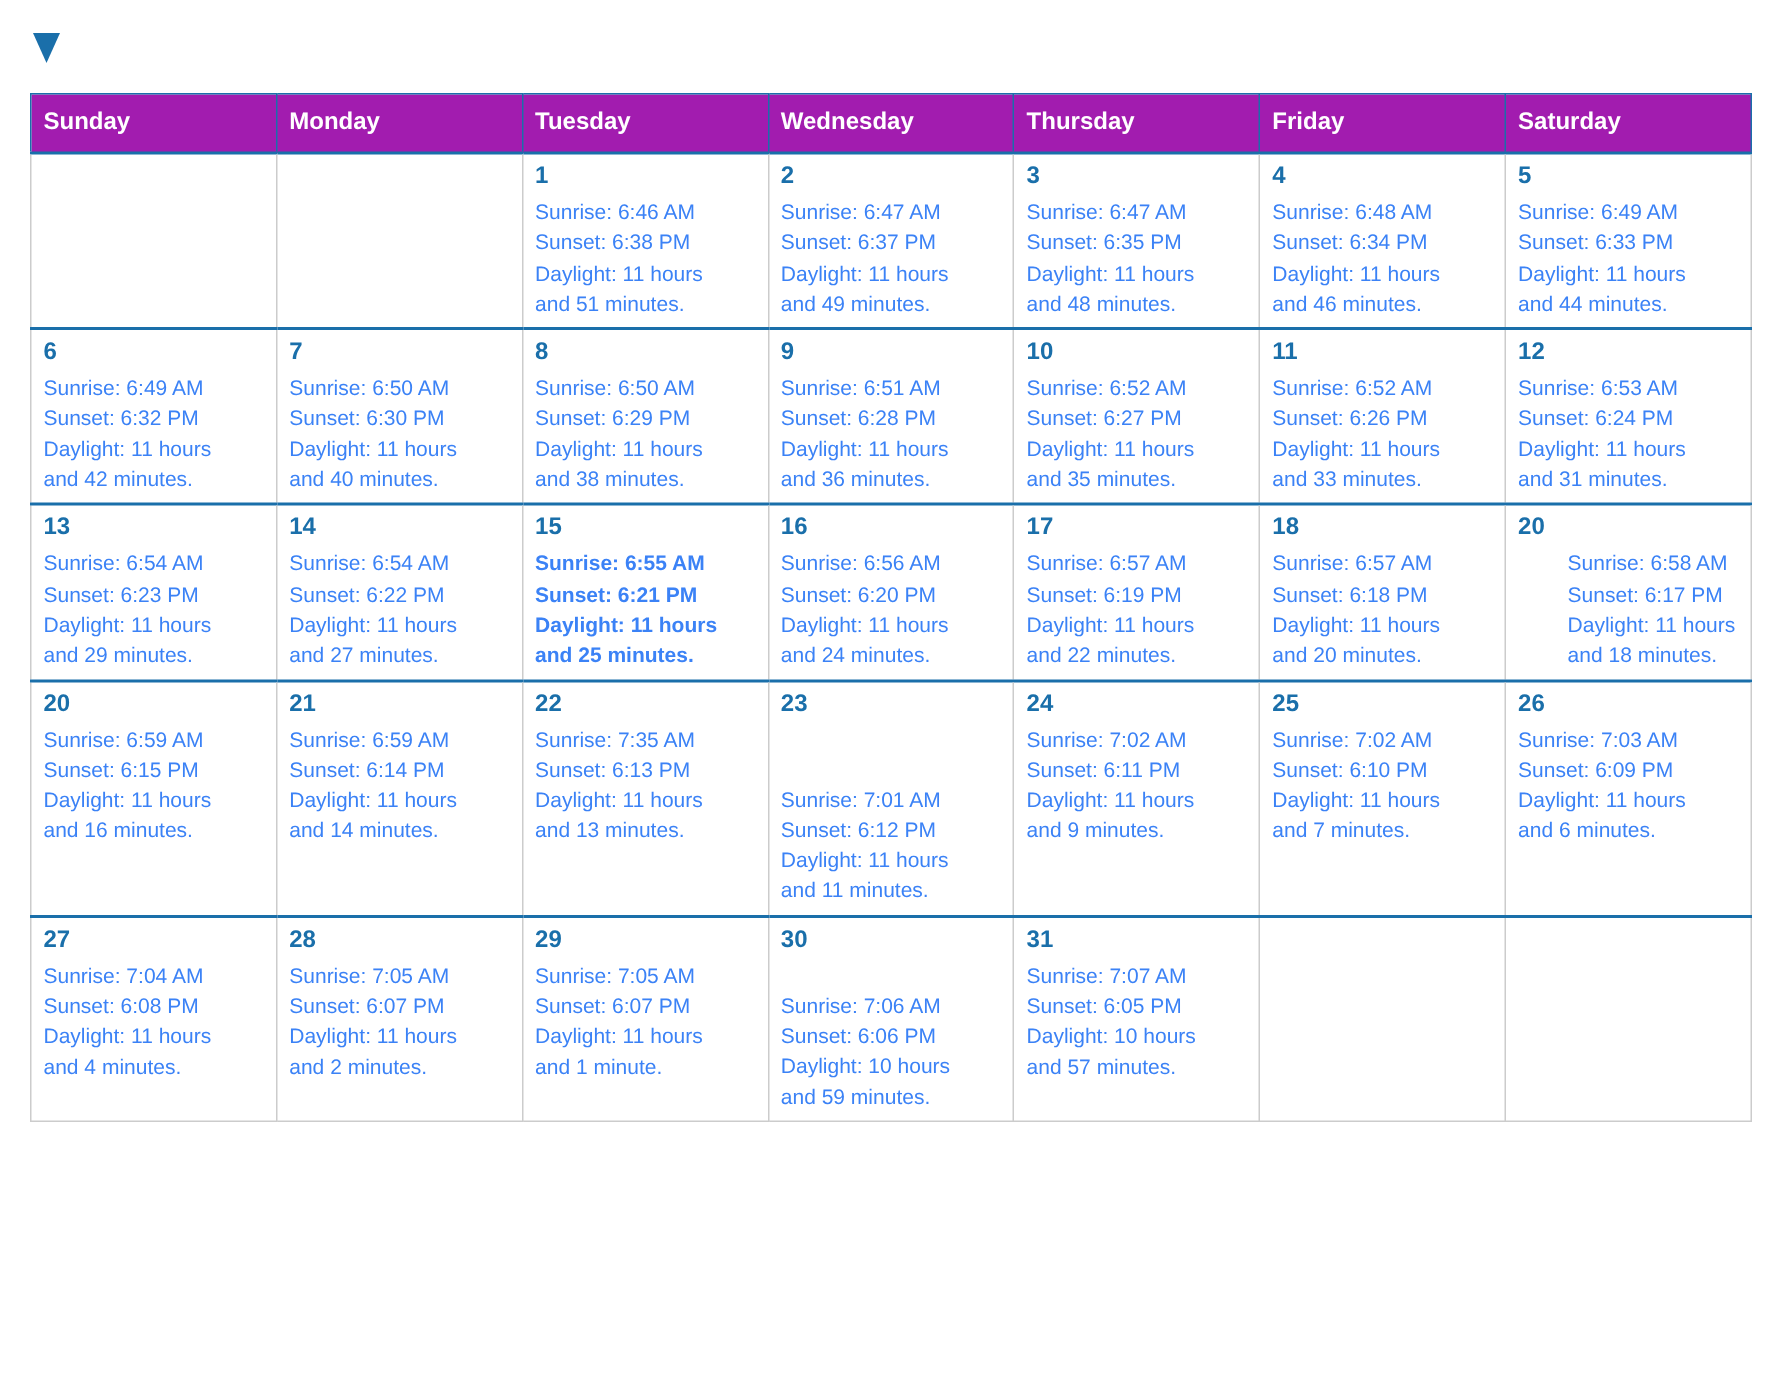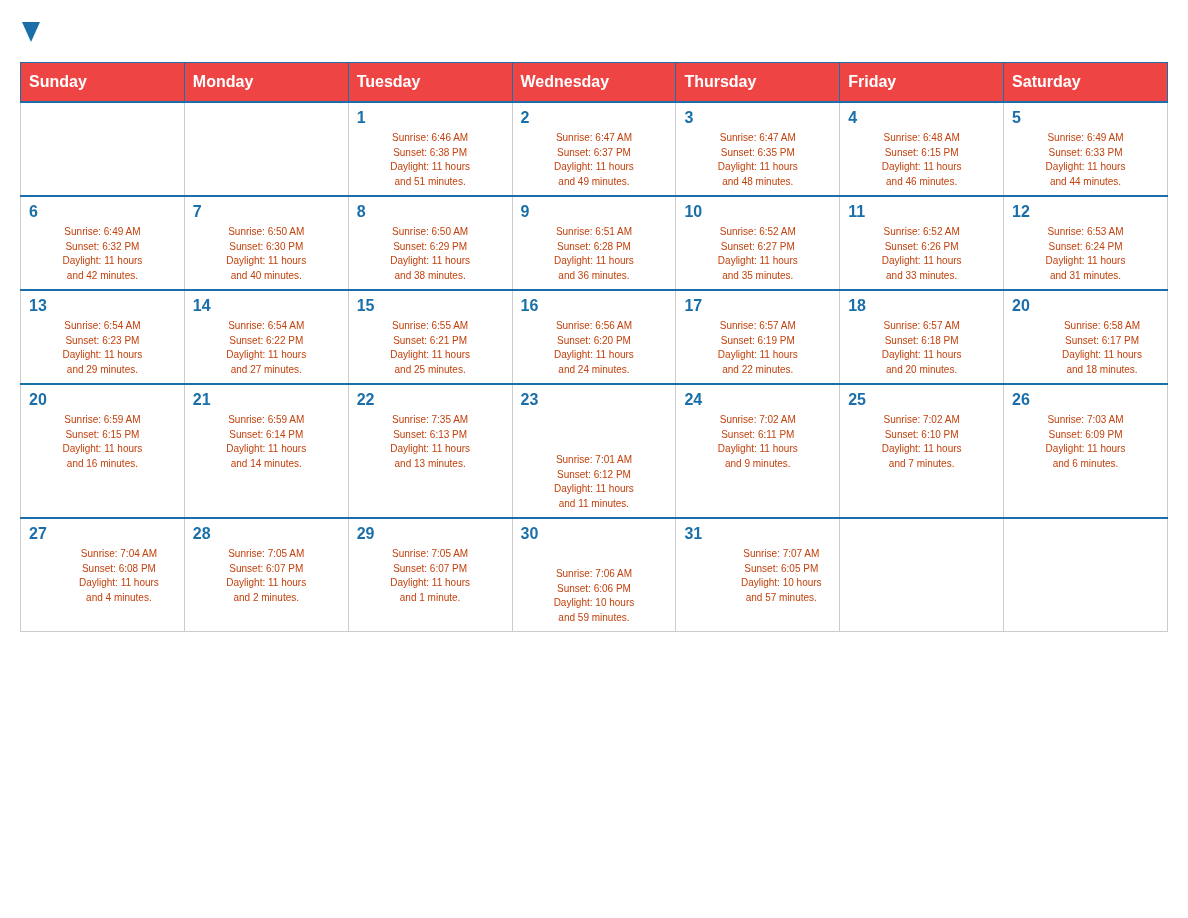--- a/index.html
+++ b/index.html
@@ -49,21 +49,21 @@
     .location {
       font-size: 22px;
       color: #555;
       margin-top: 4px;
     }
     .calendar {
       width: 100%;
       border-collapse: collapse;
     }
     .calendar th {
-      background-color: #ef4444;
+      background-color: #a21caf;
       color: #fff;
       font-size: 16px;
       font-weight: bold;
       padding: 10px 8px;
       text-align: left;
       border: 1px solid #1a6faa;
     }
     .calendar td {
       border: 1px solid #ccc;
       vertical-align: top;
@@ -72,24 +72,23 @@
       min-height: 100px;
     }
     .day-number {
       font-size: 16px;
       font-weight: bold;
       color: #1a6faa;
       display: block;
       margin-bottom: 4px;
     }
     .day-info {
-      font-size: 10px;
-      color: #c2410c;
+      font-size: 14px;
+      color: #3b82f6;
       line-height: 1.45;
-      text-align: center;
     }
     .empty-cell {
       background: #fff;
     }
     .week-row td {
       border-top: 2px solid #1a6faa;
     }
   </style>
 </head>
 <body>
@@ -143,21 +142,21 @@
         <td>
           <span class="day-number">3</span>
           <div class="day-info" style="white-space: pre-line;">Sunrise: 6:47 AM
 Sunset: 6:35 PM
 Daylight: 11 hours
 and 48 minutes.</div>
         </td>
         <td>
           <span class="day-number">4</span>
           <div class="day-info" style="white-space: pre-line;">Sunrise: 6:48 AM
-Sunset: 6:15 PM
+Sunset: 6:34 PM
 Daylight: 11 hours
 and 46 minutes.</div>
         </td>
         <td>
           <span class="day-number">5</span>
           <div class="day-info" style="white-space: pre-line;">Sunrise: 6:49 AM
 Sunset: 6:33 PM
 Daylight: 11 hours
 and 44 minutes.</div>
         </td>
@@ -223,21 +222,21 @@
         </td>
         <td>
           <span class="day-number">14</span>
           <div class="day-info" style="white-space: pre-line;">Sunrise: 6:54 AM
 Sunset: 6:22 PM
 Daylight: 11 hours
 and 27 minutes.</div>
         </td>
         <td>
           <span class="day-number">15</span>
-          <div class="day-info" style="white-space: pre-line;">Sunrise: 6:55 AM
+          <div class="day-info" style="white-space: pre-line; font-weight: bold;">Sunrise: 6:55 AM
 Sunset: 6:21 PM
 Daylight: 11 hours
 and 25 minutes.</div>
         </td>
         <td>
           <span class="day-number">16</span>
           <div class="day-info" style="white-space: pre-line;">Sunrise: 6:56 AM
 Sunset: 6:20 PM
 Daylight: 11 hours
 and 24 minutes.</div>
@@ -311,21 +310,21 @@
           <span class="day-number">26</span>
           <div class="day-info" style="white-space: pre-line;">Sunrise: 7:03 AM
 Sunset: 6:09 PM
 Daylight: 11 hours
 and 6 minutes.</div>
         </td>
       </tr>
       <tr class="week-row">
         <td>
           <span class="day-number">27</span>
-          <div class="day-info" style="white-space: pre-line; margin-left: 33px;">Sunrise: 7:04 AM
+          <div class="day-info" style="white-space: pre-line;">Sunrise: 7:04 AM
 Sunset: 6:08 PM
 Daylight: 11 hours
 and 4 minutes.</div>
         </td>
         <td>
           <span class="day-number">28</span>
           <div class="day-info" style="white-space: pre-line;">Sunrise: 7:05 AM
 Sunset: 6:07 PM
 Daylight: 11 hours
 and 2 minutes.</div>
@@ -339,21 +338,21 @@
         </td>
         <td>
           <span class="day-number">30</span>
           <div class="day-info" style="white-space: pre-line; margin-top: 24px;">Sunrise: 7:06 AM
 Sunset: 6:06 PM
 Daylight: 10 hours
 and 59 minutes.</div>
         </td>
         <td>
           <span class="day-number">31</span>
-          <div class="day-info" style="white-space: pre-line; margin-left: 47px;">Sunrise: 7:07 AM
+          <div class="day-info" style="white-space: pre-line;">Sunrise: 7:07 AM
 Sunset: 6:05 PM
 Daylight: 10 hours
 and 57 minutes.</div>
         </td>
         <td class="empty-cell"></td>
         <td class="empty-cell"></td>
       </tr>
     </tbody>
 </table>
 

